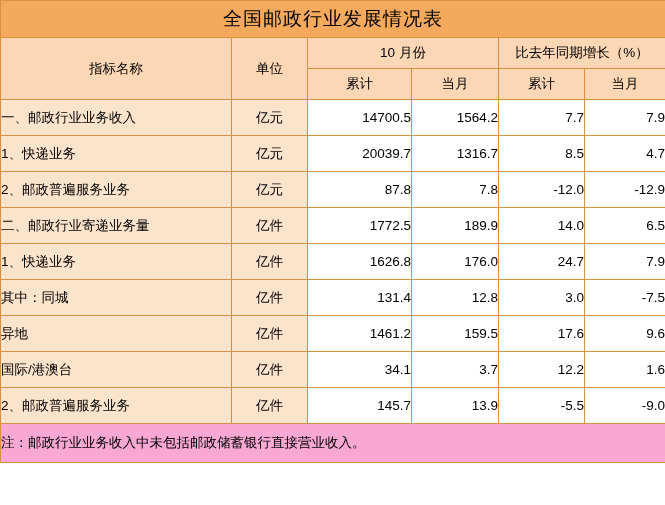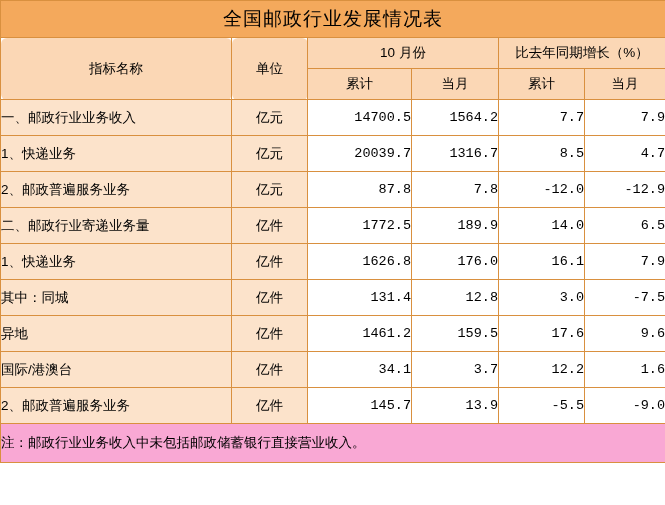--- a/index.html
+++ b/index.html
@@ -43,21 +43,20 @@
   .hdr {
     background: #fbd7b5;
     text-align: center;
     font-size: 13.5px;
     color: #000000;
     height: 30px;
     margin-top: 44px;
   }
   .hdr-tall {
     height: 60px;
-    border-radius: 6px;
   }
   .label-cell {
     background: #fce3cb;
     font-size: 13.5px;
     color: #000000;
     height: 35px;
     padding-left: 10px;
     text-align: left;
     white-space: nowrap;
   }
@@ -66,21 +65,21 @@
     font-size: 13.5px;
     color: #000000;
     text-align: center;
   }
   .num-cell {
     background: #ffffff;
     font-size: 13.5px;
     color: #000000;
     text-align: right;
     padding-right: 11px;
-    font-family: Liberation Mono, monospace;
+    font-family: Liberation Sans, sans-serif;
   }
   .note-cell {
     background: #f9a8d4;
     font-size: 13.5px;
     color: #000000;
     height: 38px;
     text-align: left;
     padding-left: 28px;
     border: 1px solid #d9903f;
   }
@@ -152,21 +151,21 @@
         <td class="num-cell">189.9</td>
         <td class="num-cell">14.0</td>
         <td class="num-cell">6.5</td>
       </tr>
 
       <tr>
         <td class="label-cell indent1">1、快递业务</td>
         <td class="unit-cell">亿件</td>
         <td class="num-cell">1626.8</td>
         <td class="num-cell">176.0</td>
-        <td class="num-cell">16.1</td>
+        <td class="num-cell">24.7</td>
         <td class="num-cell">7.9</td>
       </tr>
 
       <tr>
         <td class="label-cell indent2">其中：同城</td>
         <td class="unit-cell">亿件</td>
         <td class="num-cell">131.4</td>
         <td class="num-cell">12.8</td>
         <td class="num-cell">3.0</td>
         <td class="num-cell">-7.5</td>

